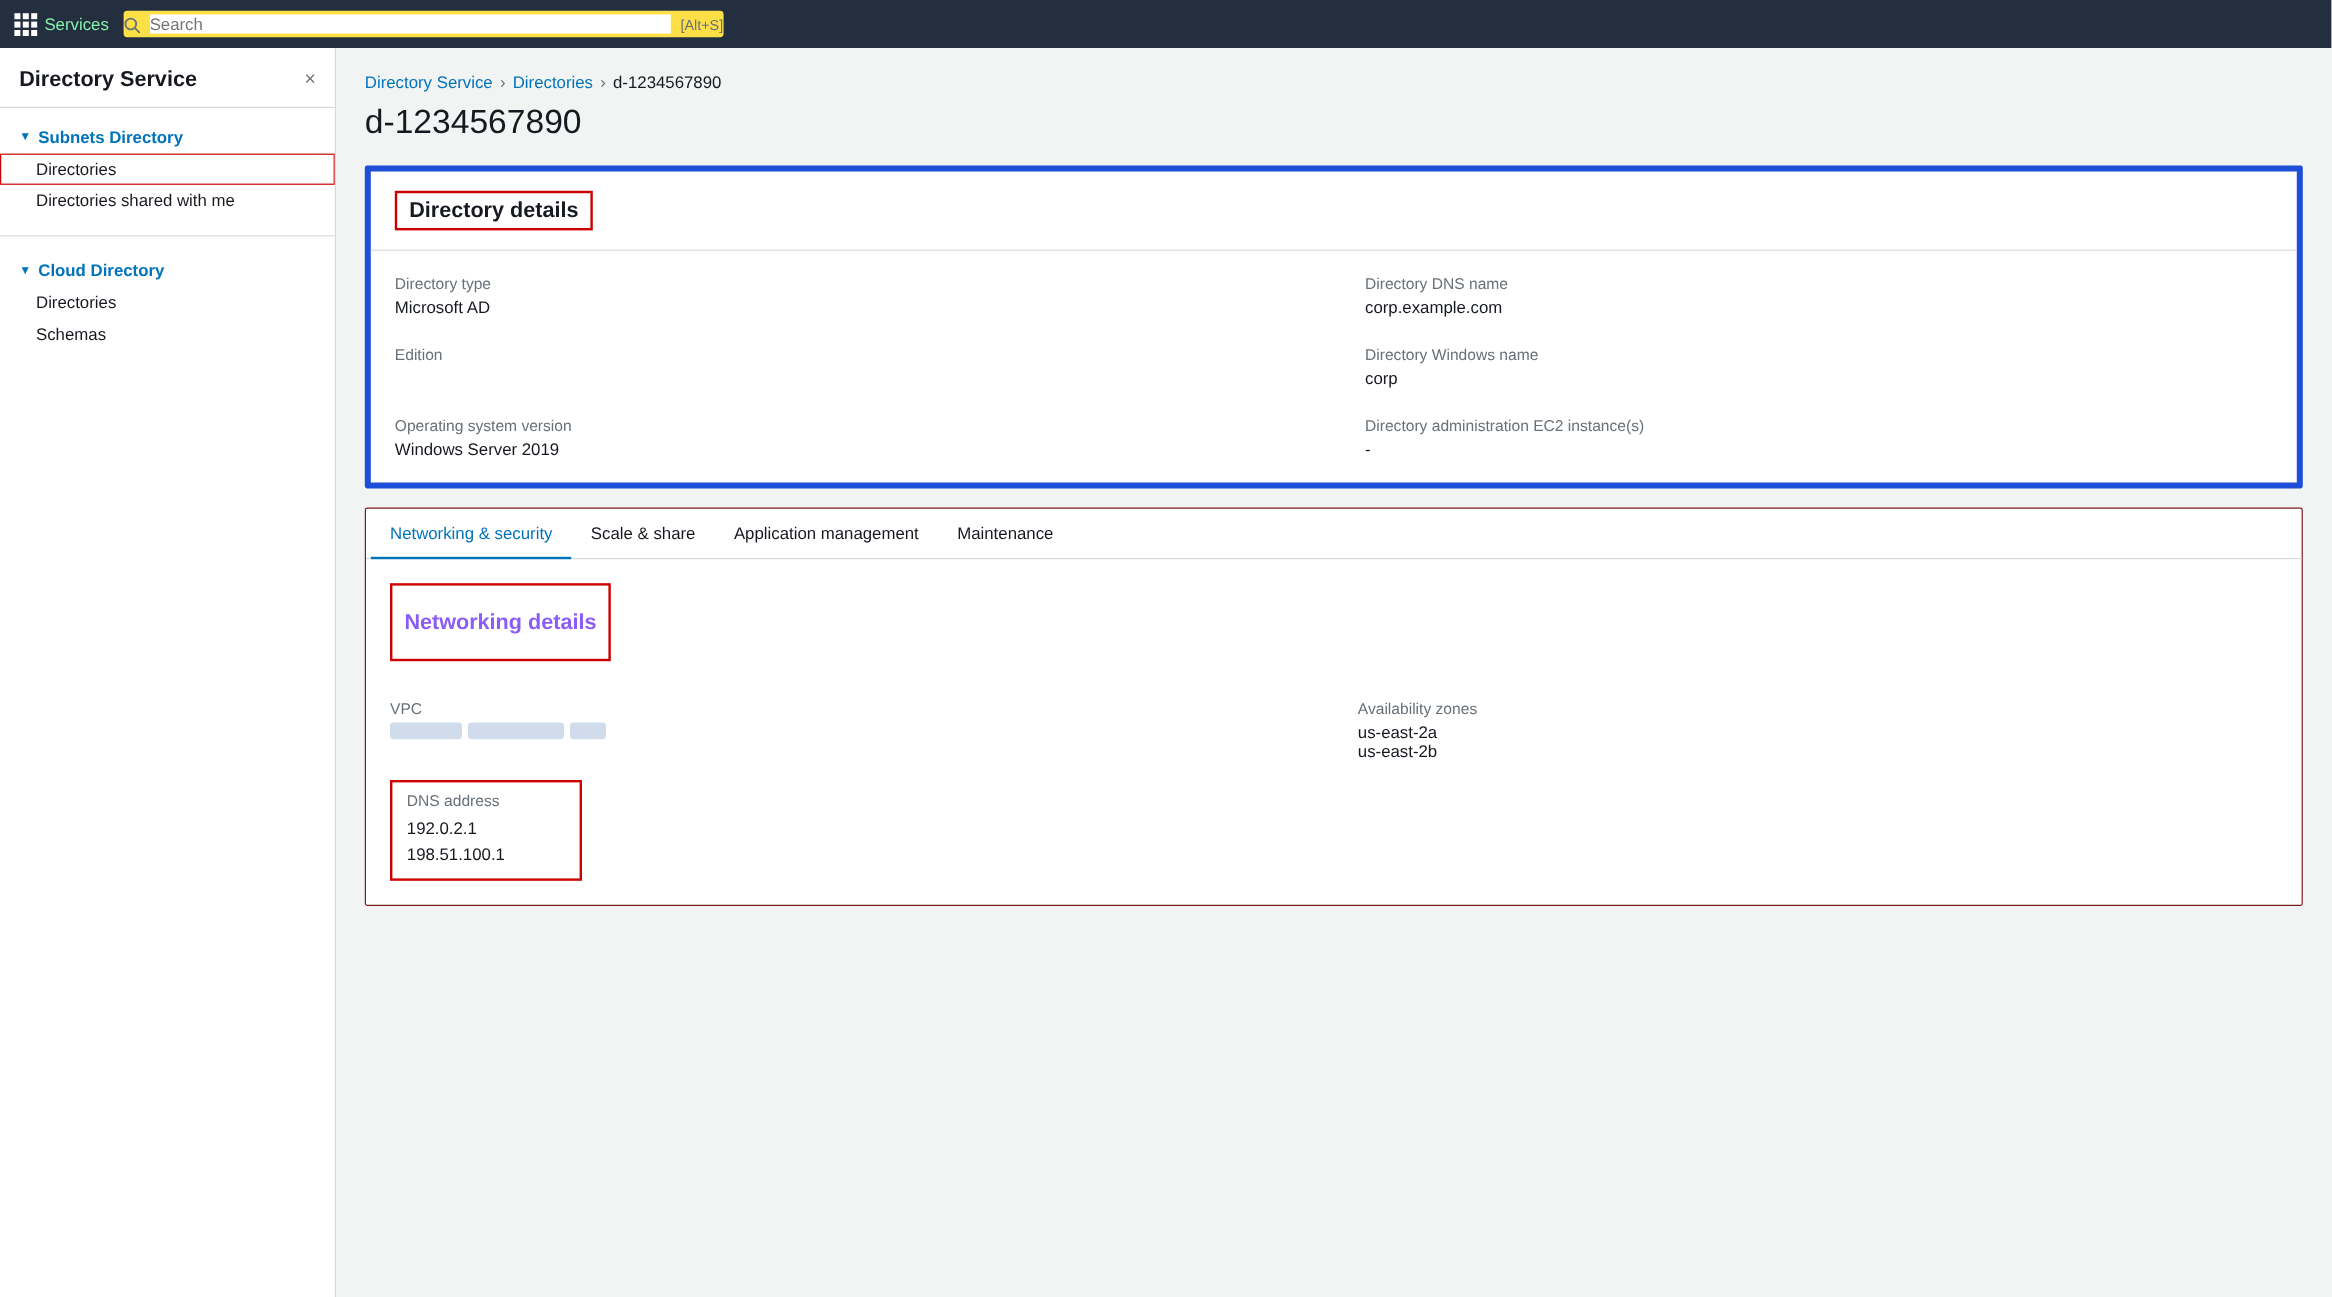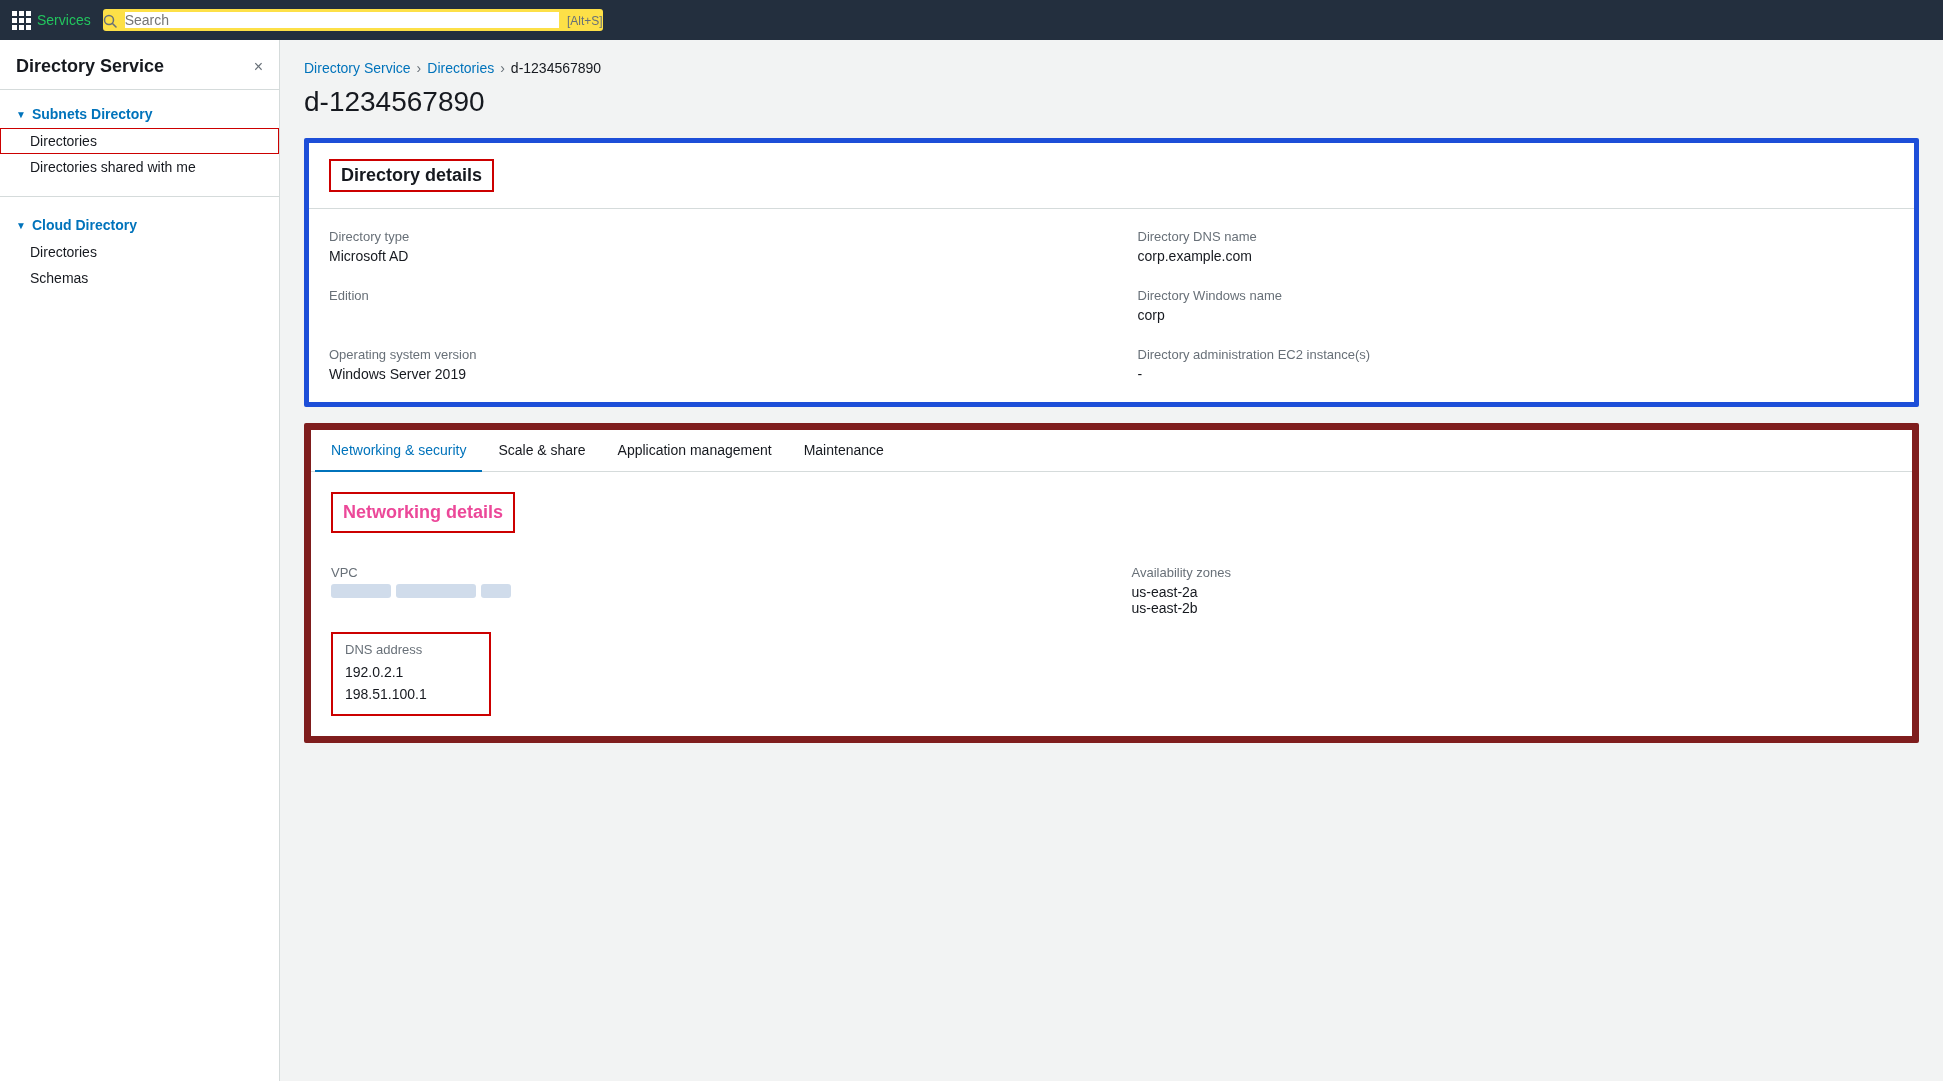--- a/index.html
+++ b/index.html
@@ -11,21 +11,21 @@
       height: 40px;
       display: flex;
       align-items: center;
       padding: 0 12px;
       gap: 12px;
     }
     .top-nav .services-btn {
       display: flex;
       align-items: center;
       gap: 6px;
-      color: #22c55e;
+      color: #86efac;
       font-size: 14px;
       cursor: pointer;
       white-space: nowrap;
     }
     .grid-icon {
       display: grid;
       grid-template-columns: repeat(3, 5px);
       gap: 2px;
     }
     .grid-icon span {
@@ -196,21 +196,21 @@
     .detail-value {
       font-size: 14px;
       font-weight: 500;
       color: #16191f;
     }
     .detail-value.muted { font-weight: 400; }
 
     
     .tabs-container {
       background: #fff;
-      border: 7px solid #7f1d1d;
+      border: 1px solid #7f1d1d;
       border-radius: 2px;
     }
     .tabs-bar {
       display: flex;
       border-bottom: 1px solid #d5dbdb;
       padding: 0 4px;
     }
     .tab {
       padding: 12px 16px;
       font-size: 14px;
@@ -229,24 +229,24 @@
     .tab-content {
       padding: 20px;
     }
     .tab-card-header {
       padding: 0 0 16px 0;
       margin-bottom: 16px;
     }
     .tab-card-header h3 {
       font-size: 18px;
       font-weight: 700;
-      color: #ec4899;
+      color: #8b5cf6;
       display: inline-block;
       border: 2px solid #c00;
-      padding: 8px 10px;
+      padding: 20px 10px;
     }
 
     .networking-grid {
       display: grid;
       grid-template-columns: 1fr 1fr;
       gap: 16px 40px;
     }
     .blurred-block {
       display: inline-flex;
       gap: 5px;

